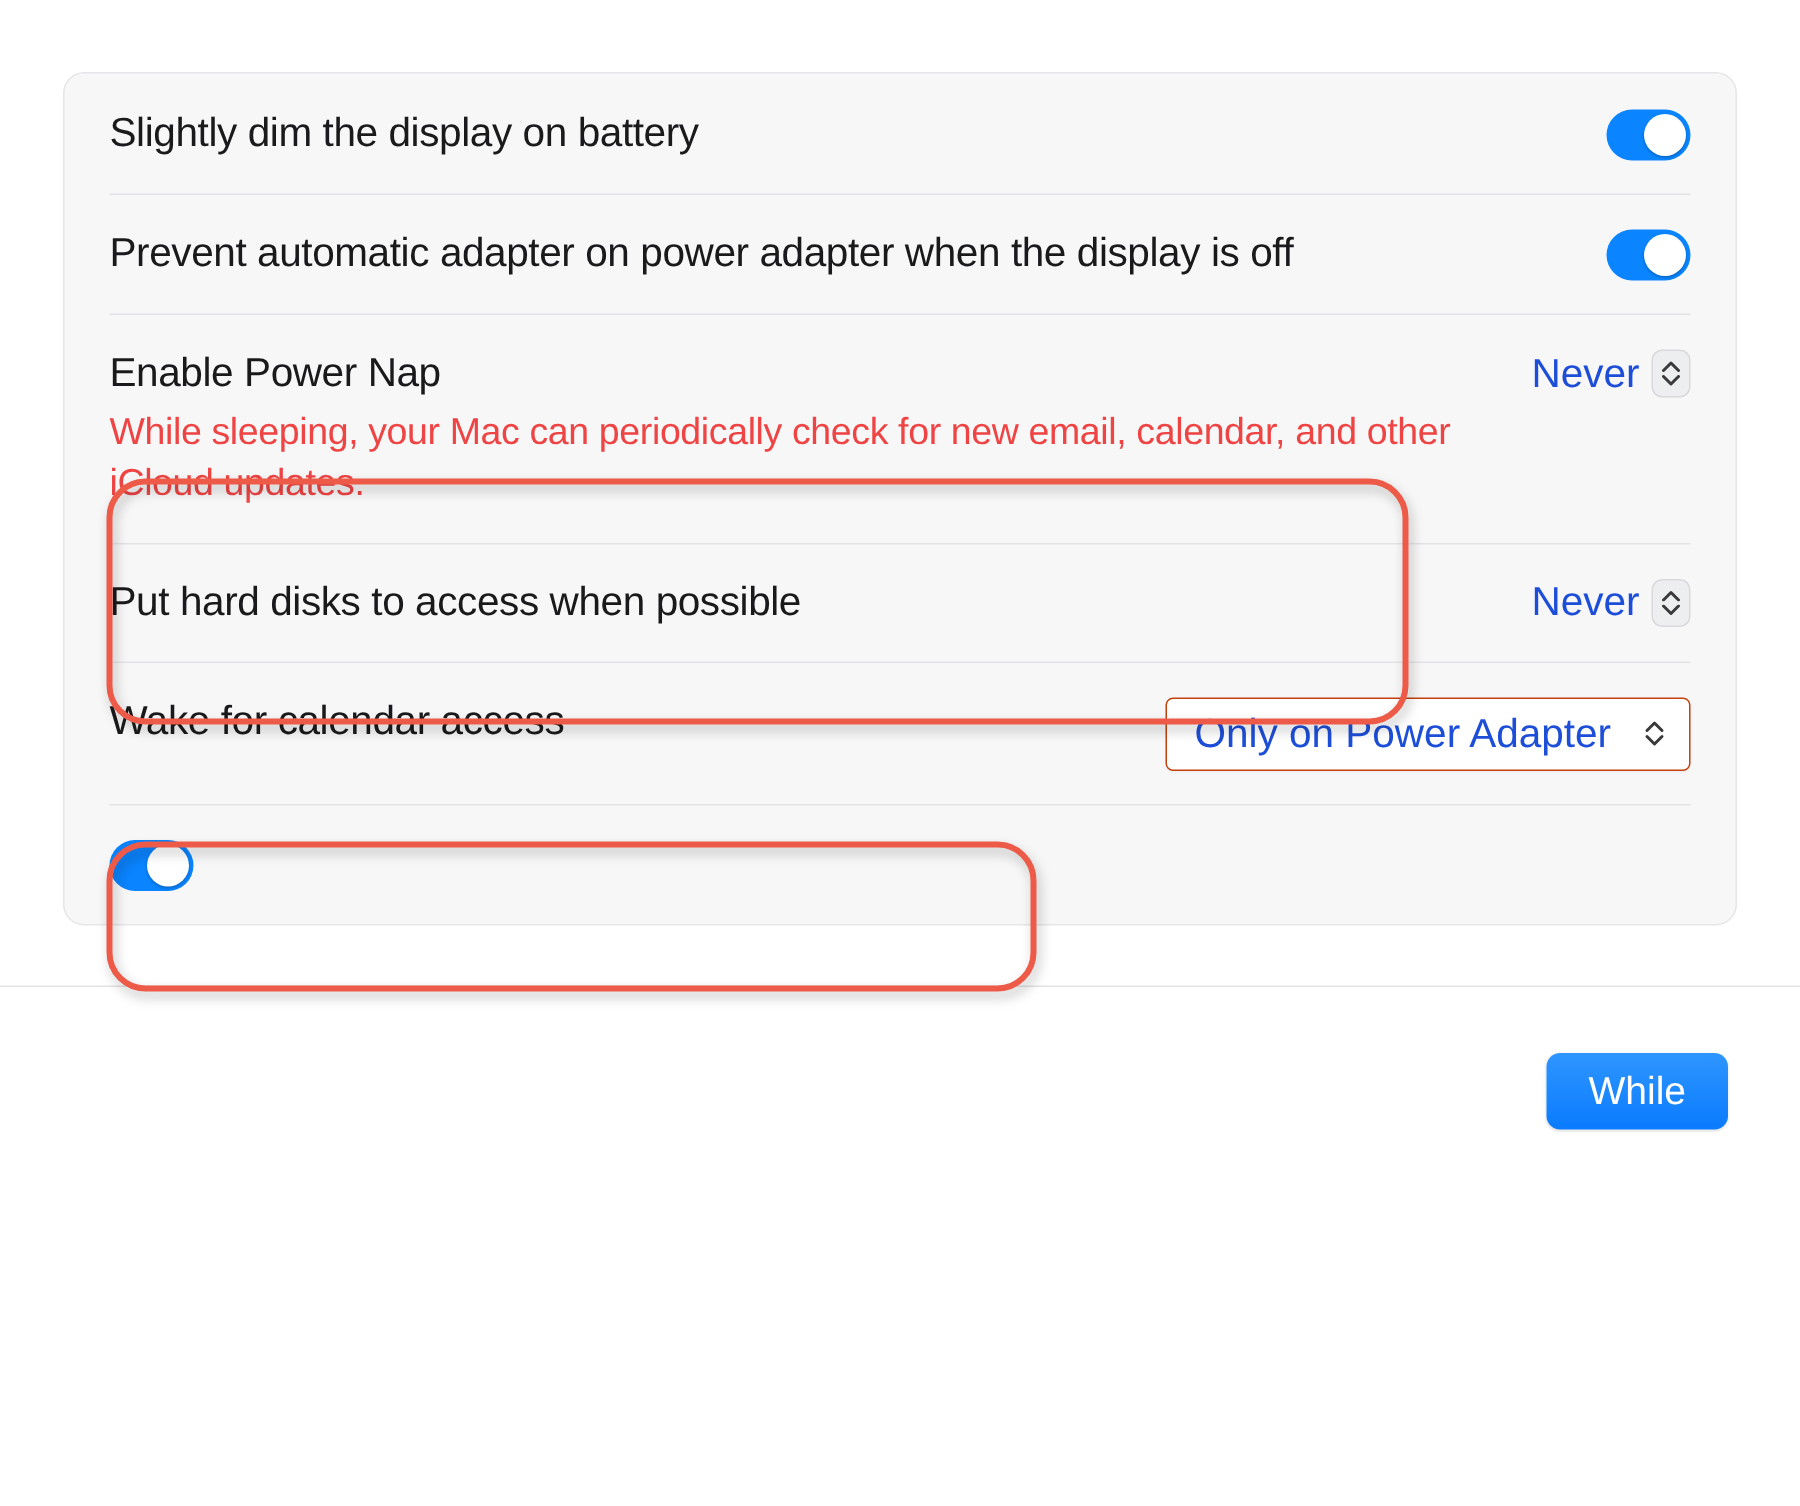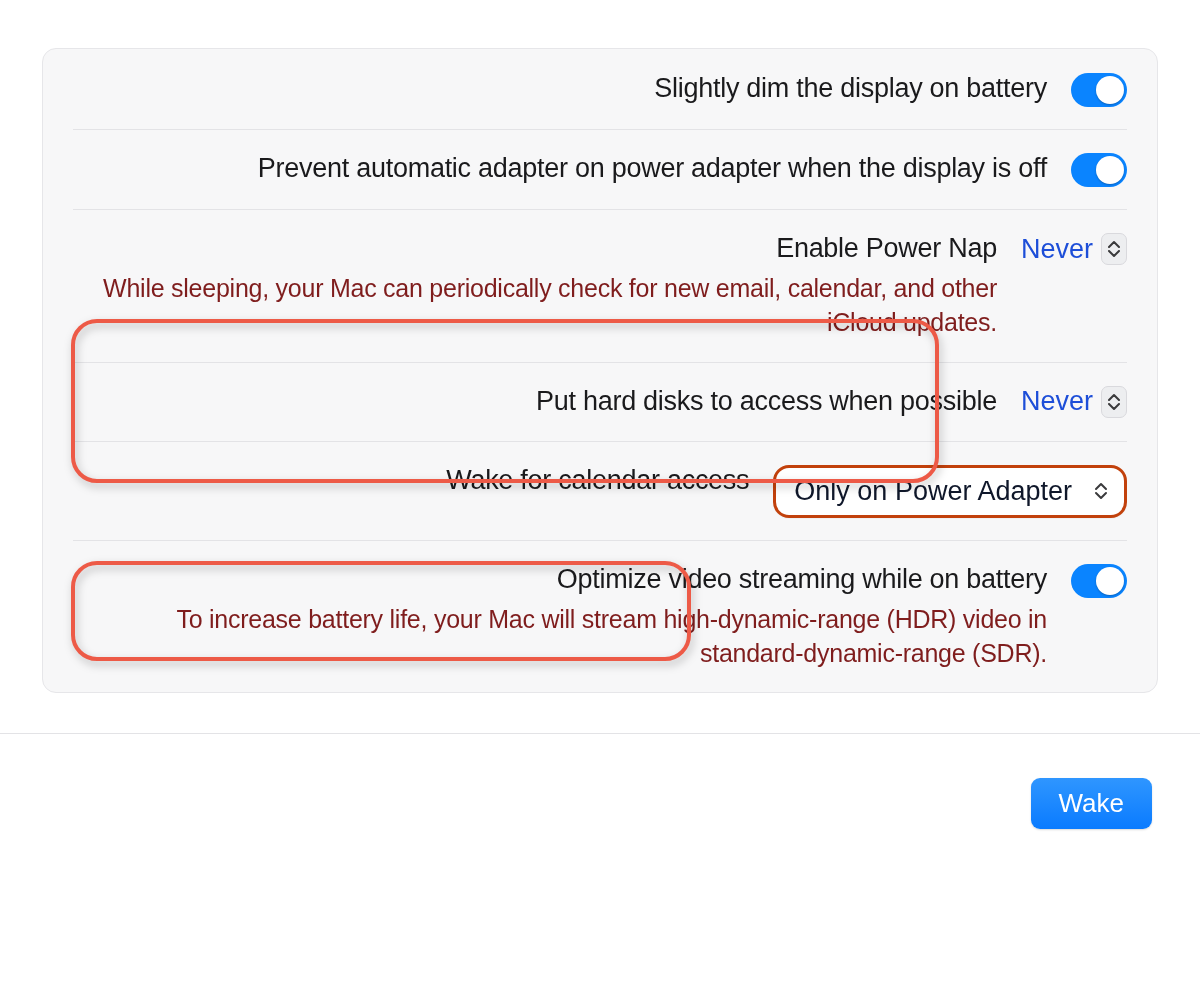--- a/index.html
+++ b/index.html
@@ -12,21 +12,20 @@
   .outer {
     padding: 0 0 40px 0;
   }
   .panel {
     margin: 48px 42px 16px 42px;
     background: #f7f7f8;
     border: 1px solid #e6e6e9;
     border-radius: 14px;
     overflow: visible;
     position: relative;
-    text-align: right;
   }
   .row {
     display: flex;
     align-items: flex-start;
     padding: 22px 30px;
     position: relative;
   }
   .row + .row::before {
     content: "";
     position: absolute;
@@ -41,21 +40,21 @@
   }
   .title {
     font-size: 27px;
     line-height: 1.3;
     color: #1a1a1c;
     letter-spacing: -0.01em;
   }
   .desc {
     font-size: 25px;
     line-height: 1.35;
-    color: #7f1d1d;
+    color: #ef4444;
     margin-top: 6px;
     letter-spacing: -0.01em;
   }
   .ctrl-col {
     flex: 0 0 auto;
     display: flex;
     align-items: center;
     padding-top: 2px;
   }
 
@@ -97,24 +96,24 @@
   .stepper svg { width: 12px; height: 8px; display:block; }
   .stepper .up { margin-bottom: 1px; }
   .stepper .down { margin-top: 1px; }
 
   
   .dropdown {
     display: inline-flex;
     align-items: center;
     justify-content: space-between;
     font-size: 27px;
-    color: #0f172a;
+    color: #1d4ed8;
     background: #ffffff;
-    border: 3px solid #c2410c;
-    border-radius: 16px;
+    border: 1px solid #c2410c;
+    border-radius: 5px;
     padding: 8px 14px 8px 18px;
     gap: 20px;
     box-shadow: 0 1px 1px rgba(0,0,0,0.03);
   }
   .dropdown .chev-pair {
     display:flex; flex-direction:column; align-items:center; justify-content:center;
     width: 18px;
   }
   .dropdown .chev-pair svg { width: 14px; height: 9px; display:block; }
 
@@ -233,33 +232,29 @@
               </svg>
             <svg viewBox="0 0 14 9">
                 <path d="M2 2 L7 7 L12 2" fill="none" stroke="#3a3a3c" stroke-width="2" stroke-linecap="round" stroke-linejoin="round"></path>
               </svg>
           </span>
         </div>
       </div>
     </div>
 
     <div class="row">
-      <div class="text-col">
-        <div class="title">Optimize video streaming while on battery</div>
-        <div class="desc">To increase battery life, your Mac will stream high-dynamic-range (HDR) video in standard-dynamic-range (SDR).</div>
-      </div>
       <div class="ctrl-col">
         <div class="toggle"></div>
       </div>
     </div>
 
     <div class="hl hl-power-nap"></div>
     <div class="hl hl-wake-net"></div>
 
   </div>
 
   <div class="footer-divider"></div>
 
   <div class="footer">
-    <button class="done-btn">Wake</button>
+    <button class="done-btn">While</button>
   </div>
 
 </div>
 
 </body></html>

